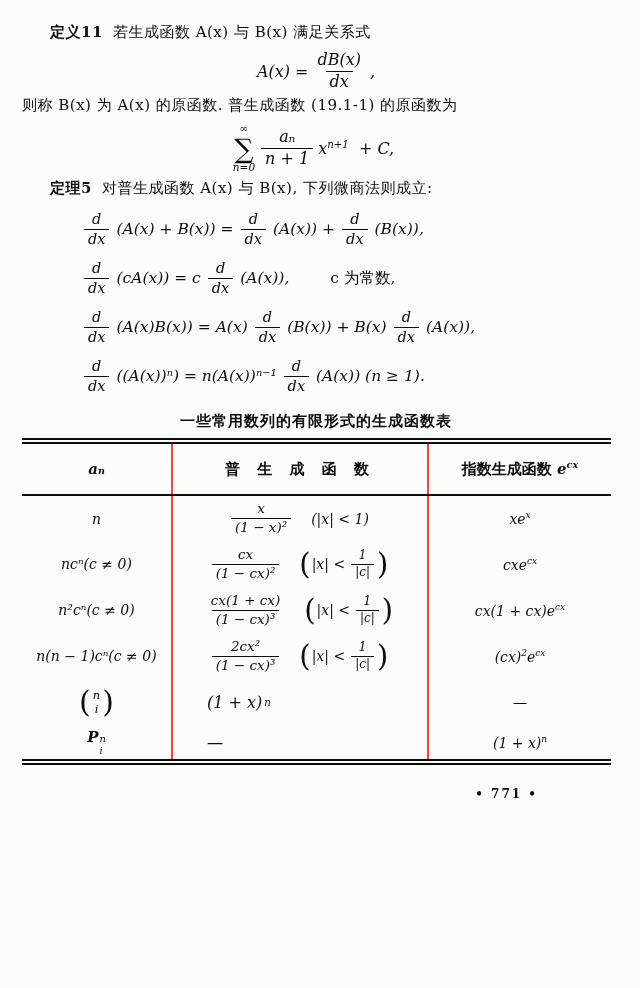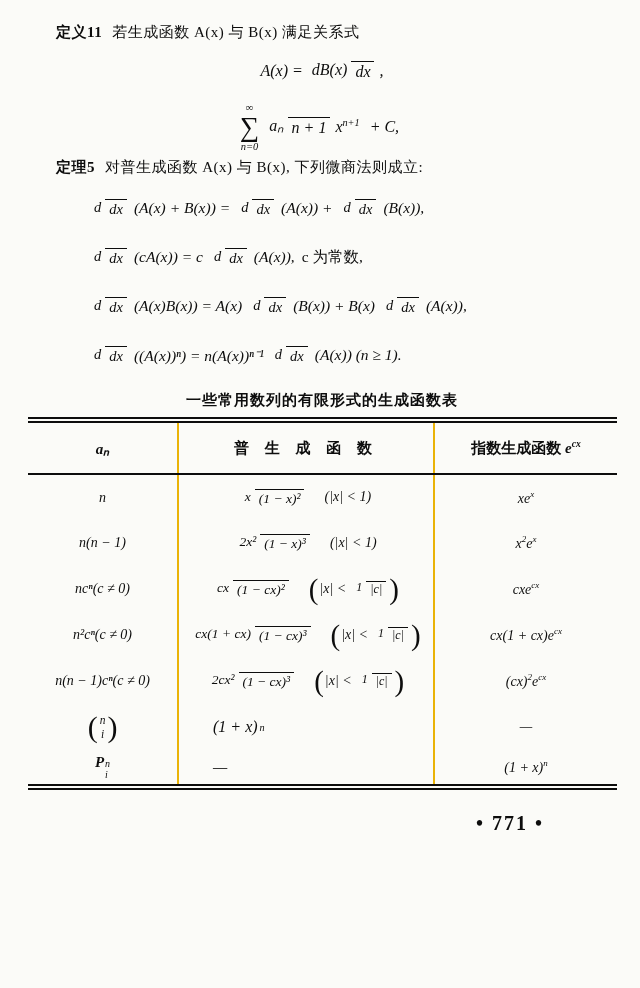--- a/index.html
+++ b/index.html
@@ -3,31 +3,31 @@
 <meta charset="utf-8">
 <style>
   html,body{margin:0;padding:0;}
   body{
     width:640px;height:988px;
     background:#fbfbf8;
     color:#0d0d0d;
     font-family:"DejaVu Serif","Liberation Serif",serif;
     overflow:hidden;
   }
-  .page{padding:22px 20px 0 28px;width:588px;font-family:Liberation Serif, serif;}
+  .page{padding:22px 20px 0 22px;width:588px;}
   p{margin:0;}
   .para{font-size:15px;line-height:21px;letter-spacing:0.5px;}
   .para.indent{text-indent:28px;}
   .blabel{font-weight:bold;margin-right:10px;}
   .math{font-style:italic;}
-  .cn{font-style:normal;}
+  .cn{font-style:normal;margin-left:34px;}
   sup{font-size:64%;}
 
   
-  .fr{display:inline-flex;flex-direction:row;vertical-align:middle;font-style:italic;}
+  .fr{display:inline-flex;flex-direction:column;align-items:center;vertical-align:middle;font-style:italic;}
   .fr .n{display:block;padding:0 4px 1px 4px;line-height:1.15;}
   .fr .d{display:block;border-top:1.6px solid #0d0d0d;padding:1px 4px 0 4px;line-height:1.15;}
 
   
   .formula{display:flex;align-items:center;justify-content:center;font-size:16px;}
   .formula .math{margin:0 5px;}
   .f-def{height:48px;margin-top:4px;}
   .f-sum{height:60px;margin-top:2px;}
 
   .sum{display:inline-flex;flex-direction:column;align-items:center;line-height:1;font-style:italic;margin-right:6px;}
@@ -39,21 +39,21 @@
   .rule{display:flex;align-items:center;height:40px;margin-bottom:9px;font-size:15.5px;}
   .rule .fr{font-size:14.5px;margin-right:7px;}
   .rule .seg{margin-right:7px;white-space:nowrap;}
 
   
   .tbl-title{text-align:center;font-weight:bold;font-size:15px;margin-top:16px;letter-spacing:1px;}
   table.gen{border-collapse:collapse;margin-top:7px;width:589px;
     border-top:6px double #0d0d0d;border-bottom:6px double #0d0d0d;}
   table.gen th{border-bottom:2.2px solid #0d0d0d;font-size:15px;font-weight:bold;height:50px;}
   table.gen td,.gen th{padding:0 2px;text-align:center;vertical-align:middle;}
-  .colsep{border-left:2px solid #eab308;border-radius:9px;}
+  .colsep{border-left:2px solid #ef4444;border-radius:9px;}
   col.c1{width:150px;}col.c2{width:256px;}col.c3{width:183px;}
   tr.frr{height:46px;}
   tr.r8{height:46px;}
   tr.r9{height:37px;}
   td .fr{font-size:13.5px;}
   td.acell{font-style:italic;font-size:14px;}
   td.ecell{font-style:italic;font-size:14px;margin-top:48px;}
   .ogf{display:flex;align-items:center;justify-content:center;gap:20px;}
   .ogf.leftish{justify-content:flex-start;padding-left:32px;}
   .cond{font-style:italic;font-size:14px;white-space:nowrap;}
@@ -61,38 +61,39 @@
   .bp{font-size:29px;font-weight:400;line-height:1;font-style:normal;}
   .bigcond .fr{font-size:12px;margin:0 3px;}
   .bigcond .mid{margin:0 3px 0 1px;}
   .hdr2{letter-spacing:6px;}
   .binom{display:inline-flex;align-items:center;font-style:italic;}
   .bstack{display:inline-flex;flex-direction:column;align-items:center;font-size:11.5px;line-height:1.25;margin:0 2px;}
   .bpn{font-size:30px;font-style:normal;line-height:1;}
   .supsub{display:inline-flex;flex-direction:column;align-items:flex-start;font-size:10px;line-height:1.15;margin-left:1px;font-style:italic;}
   .pbase{font-size:15px;font-weight:bold;}
 
-  .pageno{text-align:right;padding-right:72px;margin-top:22px;font-weight:bold;font-size:20px;letter-spacing:2px;}
+  .pageno{text-align:right;padding-right:72px;margin-top:22px;font-weight:bold;font-size:12px;letter-spacing:2px;}
 </style>
 </head>
 <body>
 
 <div class="page">
 
   <p class="para indent"><span class="blabel">定义11</span><span>若生成函数 A(x) 与 B(x) 满足关系式</span></p>
 
   <div class="formula f-def">
     <span class="math">A(x) =</span>
     <span class="fr">
         <span class="n">dB(x)</span>
         <span class="d">dx</span>
       </span>
     <span class="math">,</span>
   </div>
 
+  <p class="para">则称 B(x) 为 A(x) 的原函数. 普生成函数 (19.1-1) 的原函数为</p>
 
   <div class="formula f-sum">
     <span class="sum">
         <span class="lim">∞</span>
         <span class="sigma">∑</span>
         <span class="lim">n=0</span>
       </span>
     <span class="fr">
         <span class="n">aₙ</span>
         <span class="d">n + 1</span>
@@ -194,33 +195,20 @@
                 <span class="n">x</span>
                 <span class="d">(1 − x)²</span>
               </span>
               <span class="cond">(|x| &lt; 1)</span>
             </div>
           </td>
       <td class="colsep ecell"><span>xe</span><sup>x</sup><span></span><sup></sup></td>
     </tr>
 
 
-    <tr class="frr">
-      <td class="acell">n(n − 1)</td>
-      <td class="colsep">
-            <div class="ogf">
-              <span class="fr">
-                <span class="n">2x²</span>
-                <span class="d">(1 − x)³</span>
-              </span>
-              <span class="cond">(|x| &lt; 1)</span>
-            </div>
-          </td>
-      <td class="colsep ecell"><span>x</span><sup>2</sup><span>e</span><sup>x</sup></td>
-    </tr>
 
 
     <tr class="frr">
       <td class="acell">ncⁿ(c ≠ 0)</td>
       <td class="colsep">
             <div class="ogf">
               <span class="fr">
                 <span class="n">cx</span>
                 <span class="d">(1 − cx)²</span>
               </span>

